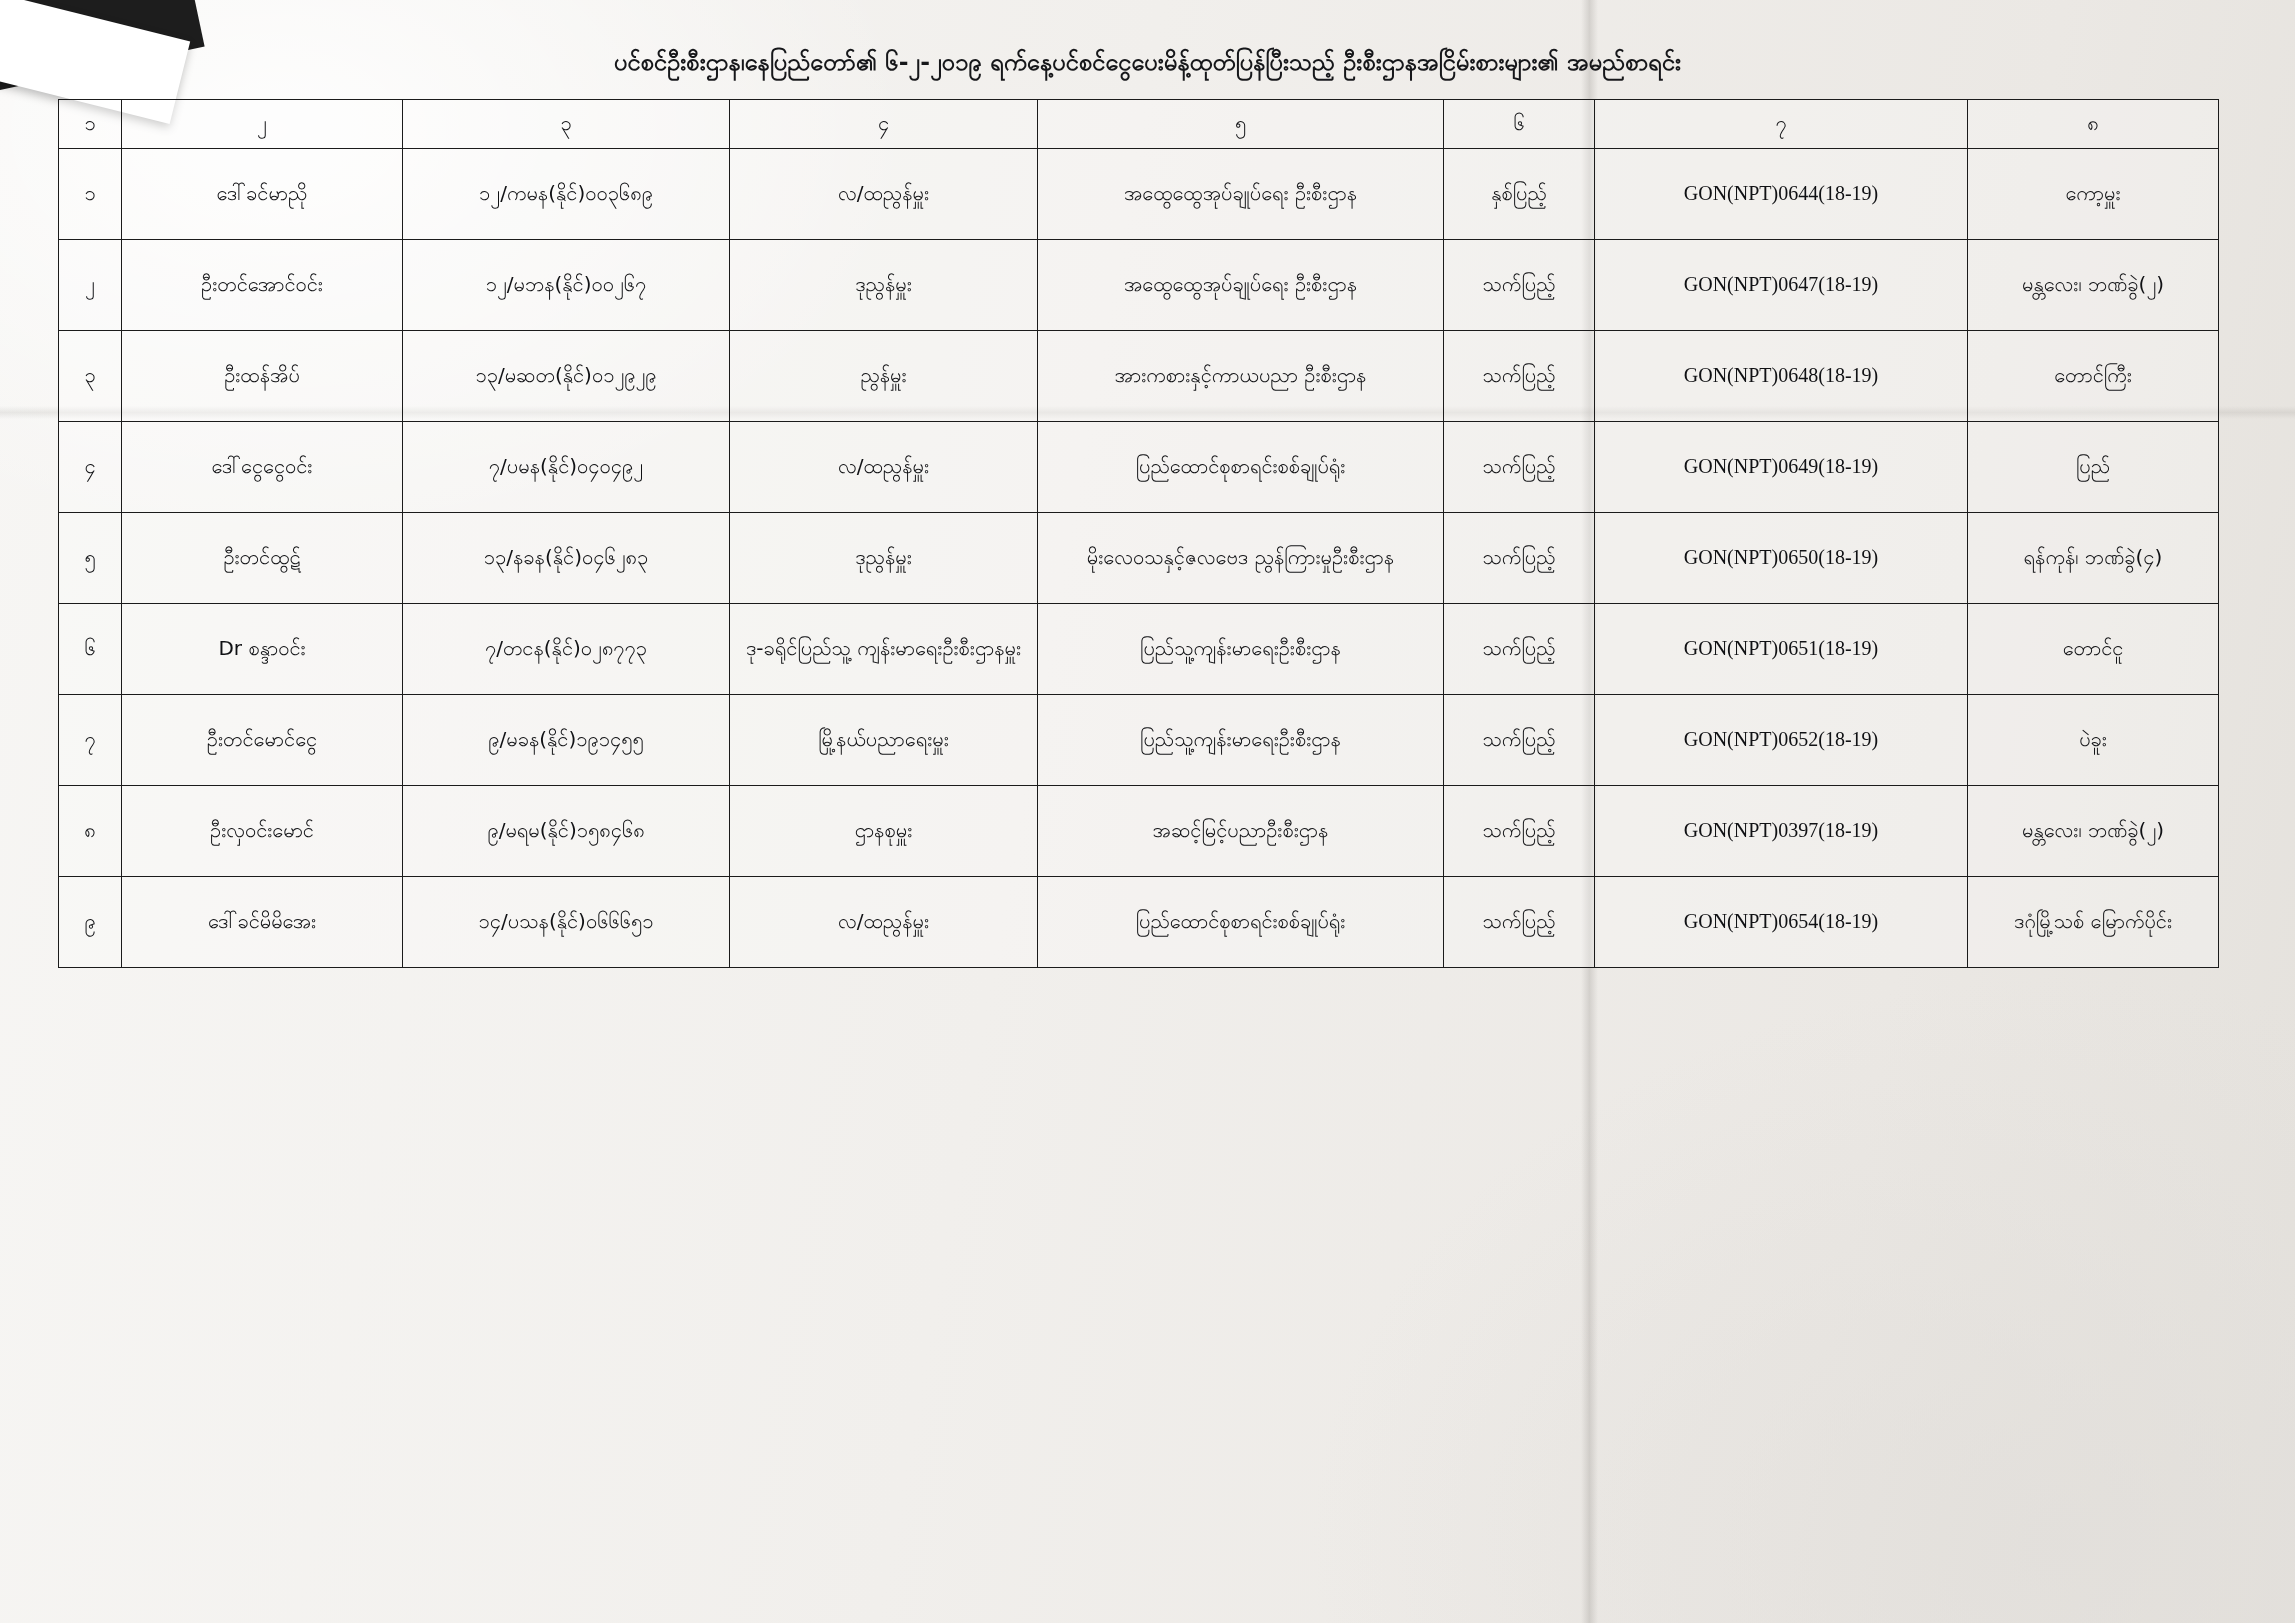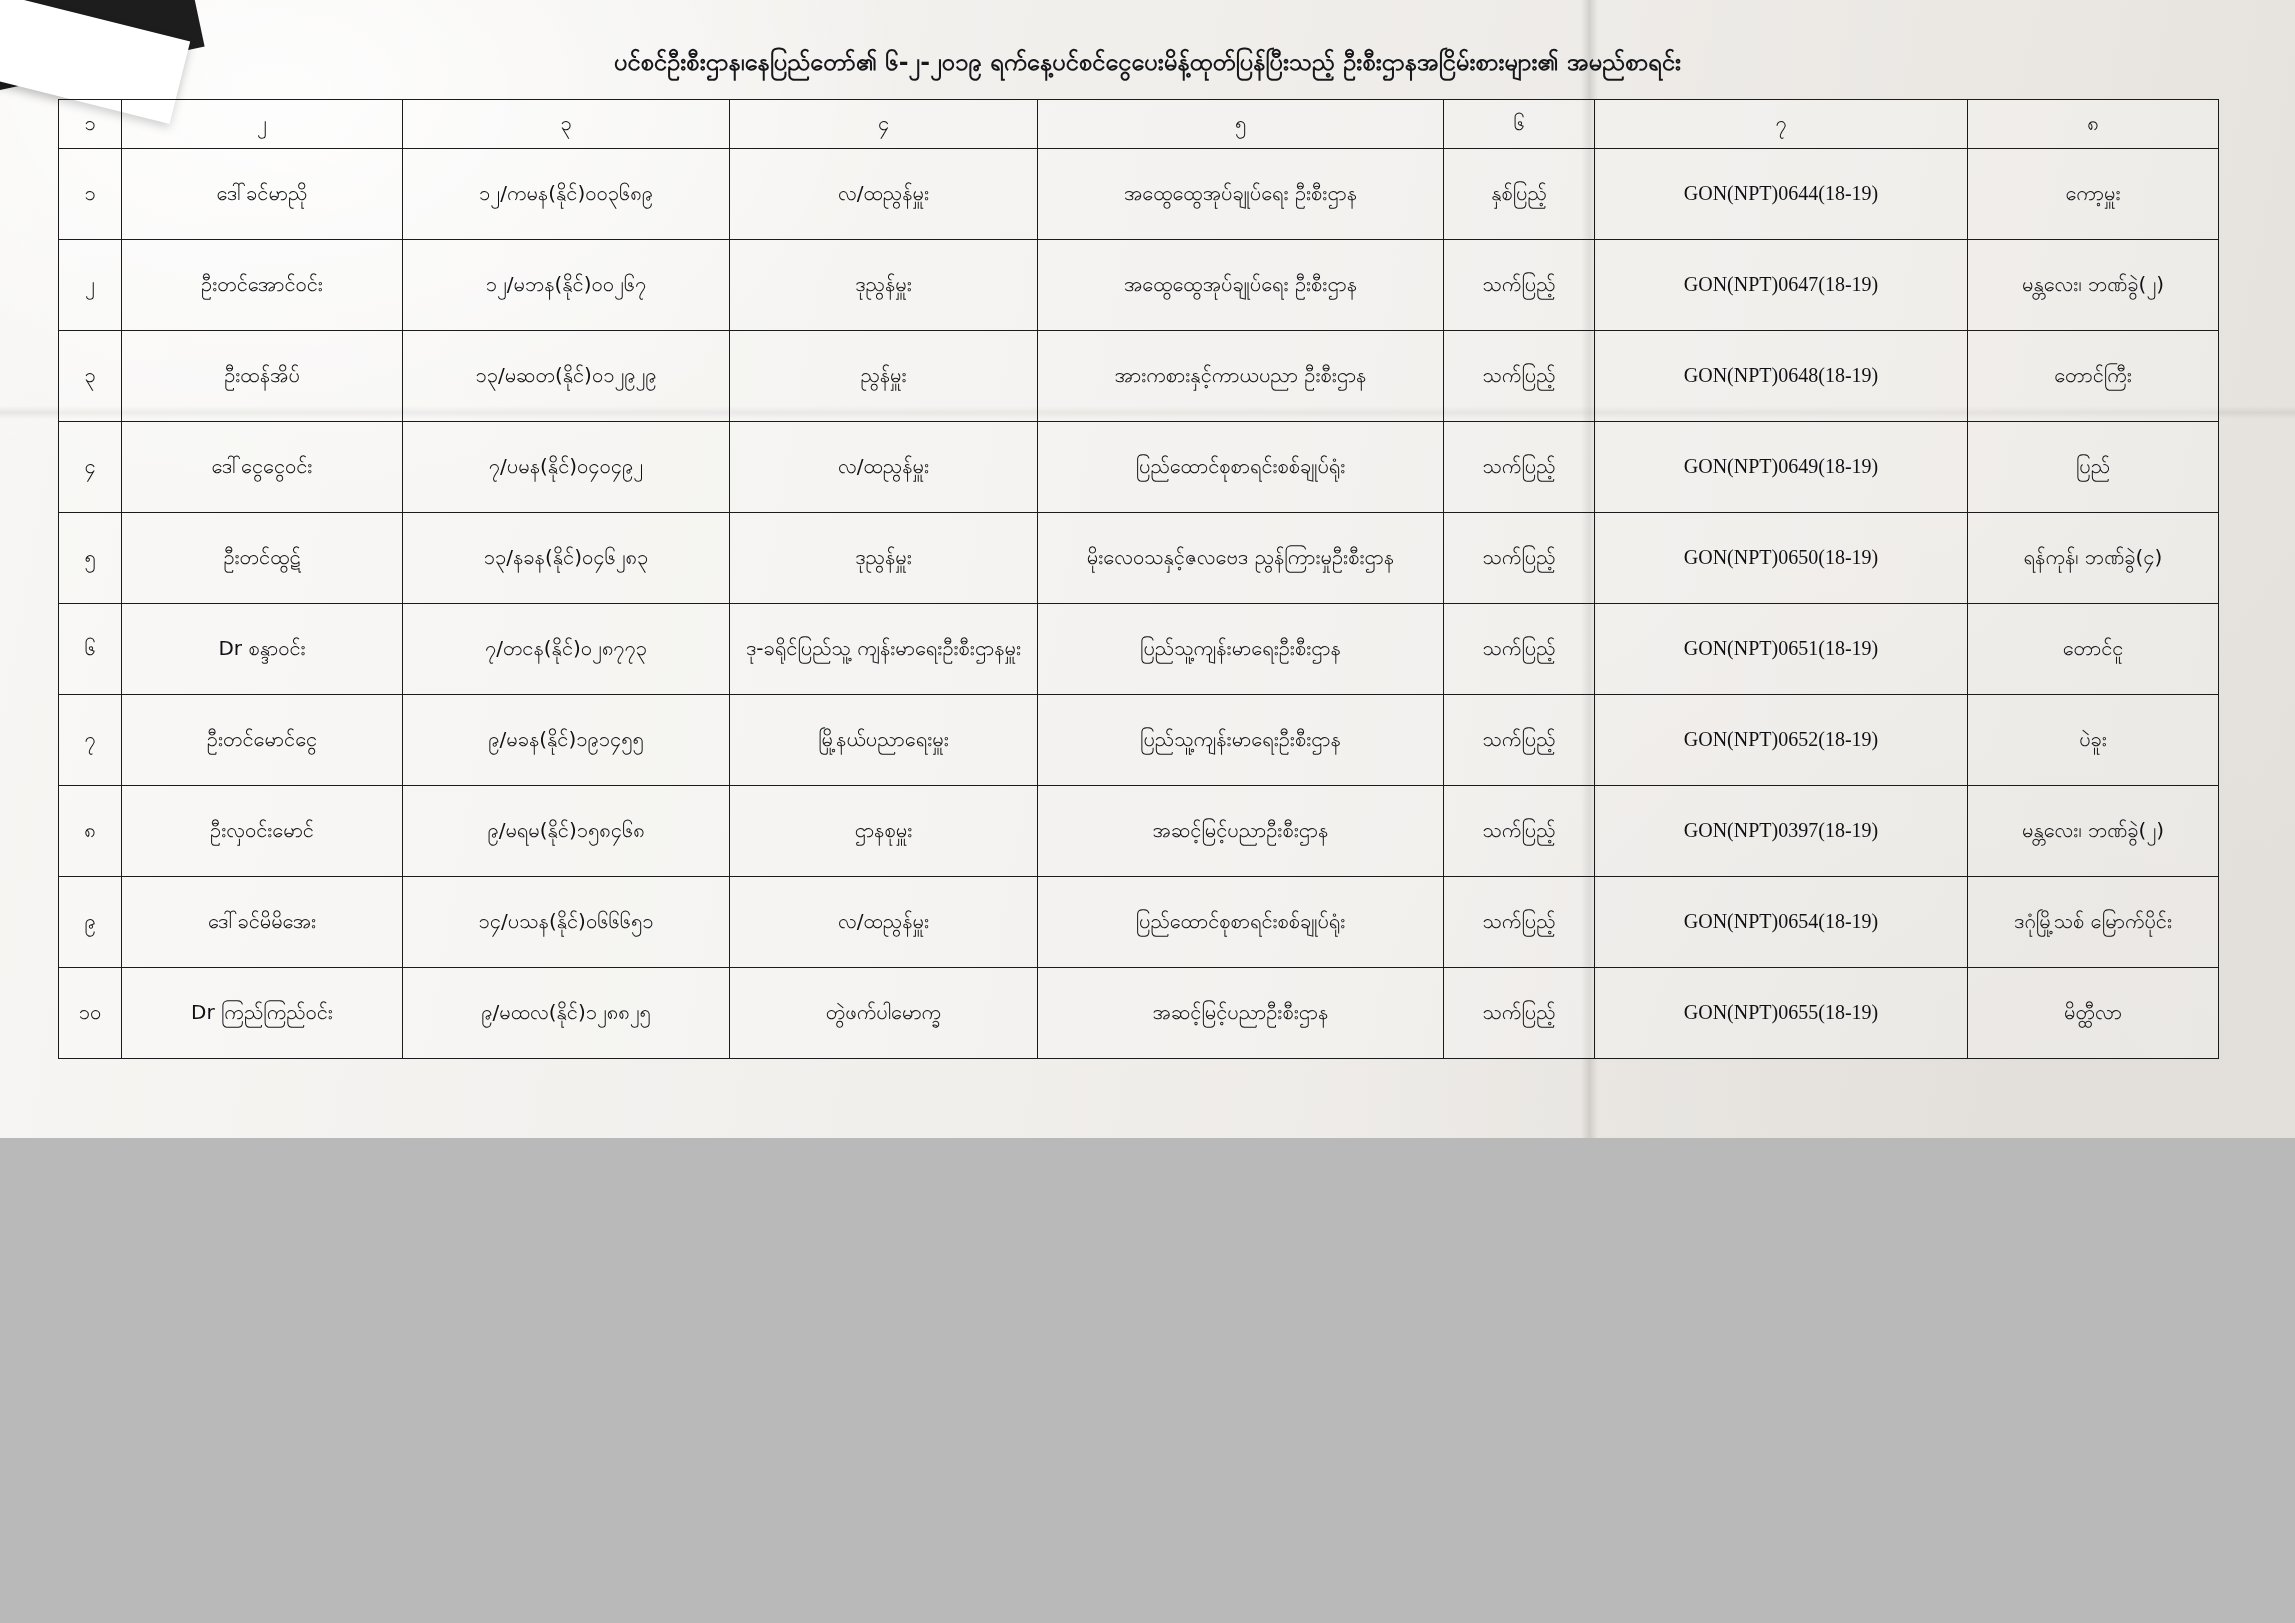--- a/index.html
+++ b/index.html
@@ -6,21 +6,21 @@
     margin: 0;
     padding: 0;
     background: #b9b9b9;
   }
   body {
     font-family: "DejaVu Sans", "Liberation Sans", sans-serif;
   }
   .page {
     position: relative;
     width: 2295px;
-    height: 1138px;
+    height: 1623px;
     background: #22c55e;
     overflow: hidden;
   }
   
   .paper-shade {
     position: absolute;
     inset: 0;
     background:
       radial-gradient(ellipse 916px 589px at 12% 8%, rgba(255,255,255,0.85), rgba(255,255,255,0) 70%),
       radial-gradient(ellipse 1047px 785px at 90% 95%, rgba(225,222,218,0.75), rgba(255,255,255,0) 72%),
@@ -252,26 +252,16 @@
       <tr class="data-row">
         <td>၉</td>
         <td class="name-cell">ဒေါ်ခင်မိမိအေး</td>
         <td>၁၄/ပသန(နိုင်)၀၆၆၆၅၁</td>
         <td>လ/ထညွန်မှူး</td>
         <td>ပြည်ထောင်စုစာရင်းစစ်ချုပ်ရုံး</td>
         <td>သက်ပြည့်</td>
         <td class="latin">GON(NPT)0654(18-19)</td>
         <td>ဒဂုံမြို့သစ် မြောက်ပိုင်း</td>
       </tr>
-      <tr class="data-row">
-        <td>၁၀</td>
-        <td class="name-cell">Dr ကြည်ကြည်ဝင်း</td>
-        <td>၉/မထလ(နိုင်)၁၂၈၈၂၅</td>
-        <td>တွဲဖက်ပါမောက္ခ</td>
-        <td>အဆင့်မြင့်ပညာဦးစီးဌာန</td>
-        <td>သက်ပြည့်</td>
-        <td class="latin">GON(NPT)0655(18-19)</td>
-        <td>မိတ္ထီလာ</td>
-      </tr>
     </tbody>
   </table>
 </div>
 
 
 </body></html>

